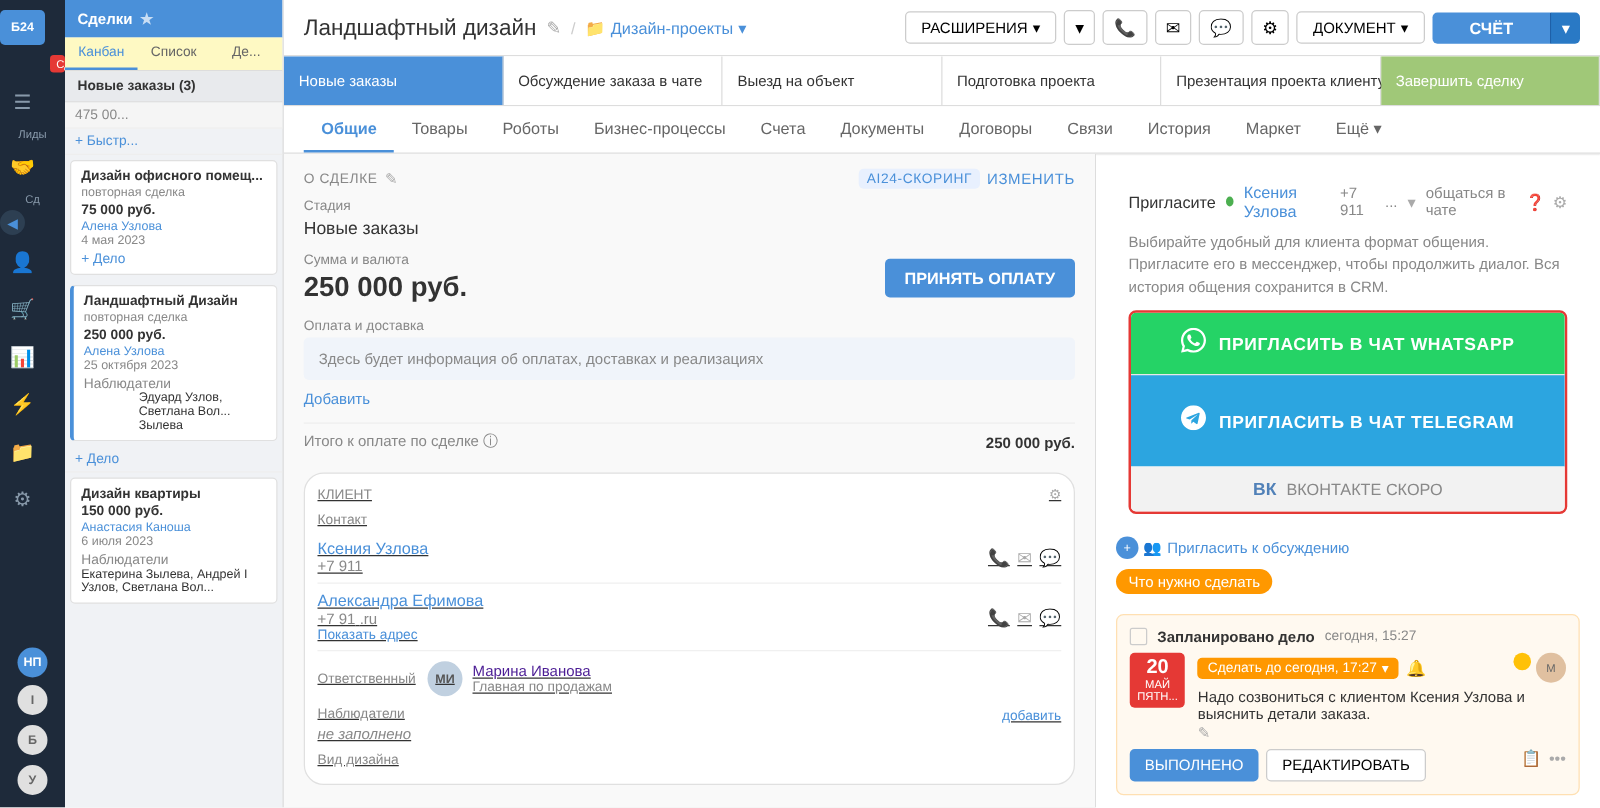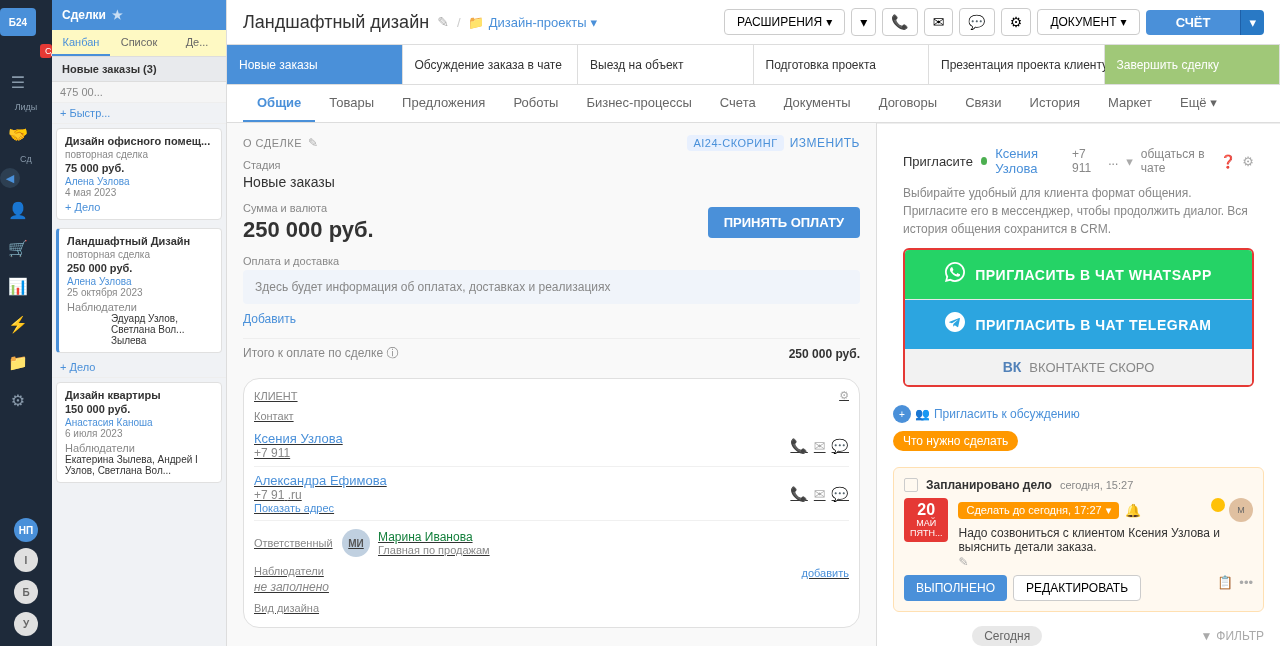--- a/index.html
+++ b/index.html
@@ -80,34 +80,34 @@
     .client-section-header { display: flex; justify-content: space-between; align-items: center; margin-bottom: 8px; color: #888; font-size: 11px; text-transform: uppercase; }
     .contact-row { display: flex; align-items: center; justify-content: space-between; padding: 6px 0; border-bottom: 1px solid #f0f0f0; }
     .contact-name { font-size: 13px; color: #4a90d9; cursor: pointer; }
     .contact-phone { font-size: 12px; color: #888; }
     .contact-icons { display: flex; gap: 6px; }
     .contact-icon { color: #aaa; cursor: pointer; font-size: 14px; }
     .contact-icon.blue { color: #4a90d9; }
     .observer-label { color: #888; font-size: 11px; margin-bottom: 3px; }
     .responsible-row { display: flex; align-items: center; gap: 8px; margin-top: 8px; }
     .avatar-small { width: 28px; height: 28px; border-radius: 50%; background: #c0d0e0; display: flex; align-items: center; justify-content: center; font-size: 10px; color: #555; font-weight: bold; flex-shrink: 0; }
-    .responsible-name { color: #15803d; font-size: 12px; }
+    .responsible-name { color: #4c1d95; font-size: 12px; }
     .responsible-role { color: #888; font-size: 11px; }
 
     
     .right-panel { flex: 1; background: white; overflow-y: auto; display: flex; flex-direction: column; }
     .chat-tabs { display: flex; align-items: center; border-bottom: 1px solid #eee; padding: 0 16px; background: white; overflow-x: auto; }
     .chat-tab { padding: 10px 12px; font-size: 12px; color: #666; cursor: pointer; border-bottom: 2px solid transparent; white-space: nowrap; }
     .chat-content { padding: 12px 16px; flex: 1; }
     .invite-row { display: flex; align-items: center; gap: 8px; margin-bottom: 8px; }
     .invite-name { color: #4a90d9; font-size: 13px; }
     .invite-desc { color: #888; font-size: 12px; margin-bottom: 10px; line-height: 1.5; }
     .invite-box { border: 2px solid #e53935; border-radius: 6px; overflow: hidden; }
     .btn-whatsapp { background: #25d366; color: white; border: none; width: 100%; padding: 12px 16px; font-size: 14px; font-weight: bold; cursor: pointer; display: flex; align-items: center; justify-content: center; gap: 10px; letter-spacing: 0.5px; }
-    .btn-telegram { background: #2ca5e0; color: white; border: none; width: 100%; padding: 12px 16px; font-size: 14px; font-weight: bold; cursor: pointer; display: flex; align-items: center; justify-content: center; gap: 10px; letter-spacing: 0.5px; border-top: 1px solid #e8e8e8; }
+    .btn-telegram { background: #2ca5e0; color: white; border: none; width: 100%; padding: 24px 16px; font-size: 14px; font-weight: bold; cursor: pointer; display: flex; align-items: center; justify-content: center; gap: 10px; letter-spacing: 0.5px; border-top: 1px solid #e8e8e8; }
     .btn-vk { background: #f2f2f2; color: #888; border: none; width: 100%; padding: 10px 16px; font-size: 13px; cursor: pointer; display: flex; align-items: center; justify-content: center; gap: 8px; }
     .todo-badge { background: #ff9800; color: white; border-radius: 12px; padding: 3px 10px; font-size: 12px; display: inline-block; margin-bottom: 8px; }
     .activity-actions { display: flex; gap: 6px; margin-top: 6px; }
     .btn-done { background: #4a90d9; color: white; border: none; padding: 5px 12px; border-radius: 4px; font-size: 12px; cursor: pointer; }
     .btn-edit { background: white; border: 1px solid #ccc; padding: 5px 12px; border-radius: 4px; font-size: 12px; cursor: pointer; }
     .today-badge { background: #e8e8e8; color: #666; border-radius: 12px; padding: 3px 12px; font-size: 12px; display: inline-block; margin: 6px auto; text-align: center; }
     .filter-icon { margin-left: auto; color: #aaa; cursor: pointer; font-size: 12px; display: flex; align-items: center; gap: 4px; }
     .checkbox { width: 14px; height: 14px; border: 1px solid #ccc; border-radius: 2px; flex-shrink: 0; cursor: pointer; }
     .deadline-badge { background: #ff9800; color: white; border-radius: 4px; padding: 2px 8px; font-size: 11px; cursor: pointer; display: flex; align-items: center; gap: 4px; }
     .color-dot-yellow { width: 14px; height: 14px; background: #ffc107; border-radius: 50%; }
@@ -244,21 +244,20 @@
         <span>Презентация проекта клиенту</span>
       </div>
       <div class="stage-item final">
         <span>Завершить сделку</span>
       </div>
     </div>
 
     <div class="content-tabs">
       <div class="content-tab active">Общие</div>
       <div class="content-tab">Товары</div>
-      <div class="content-tab">Предложения</div>
       <div class="content-tab">Роботы</div>
       <div class="content-tab">Бизнес-процессы</div>
       <div class="content-tab">Счета</div>
       <div class="content-tab">Документы</div>
       <div class="content-tab">Договоры</div>
       <div class="content-tab">Связи</div>
       <div class="content-tab">История</div>
       <div class="content-tab">Маркет</div>
       <div class="content-tab">
         <span>Ещё</span> ▾

